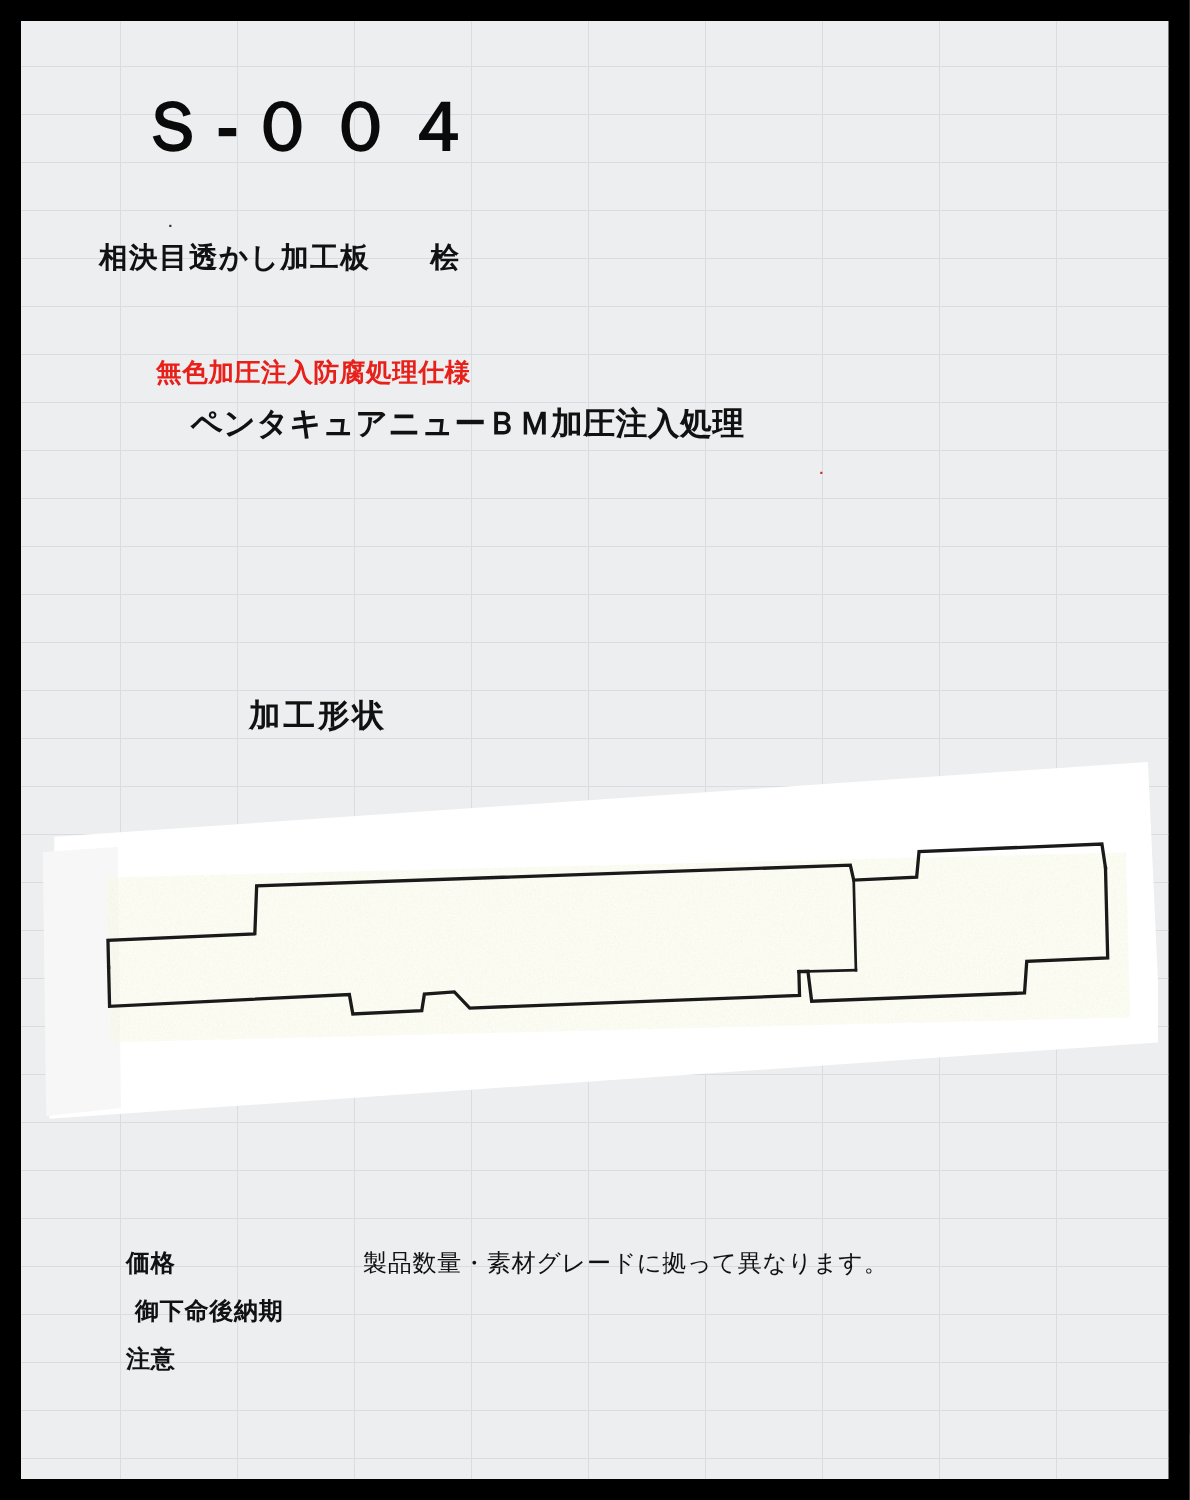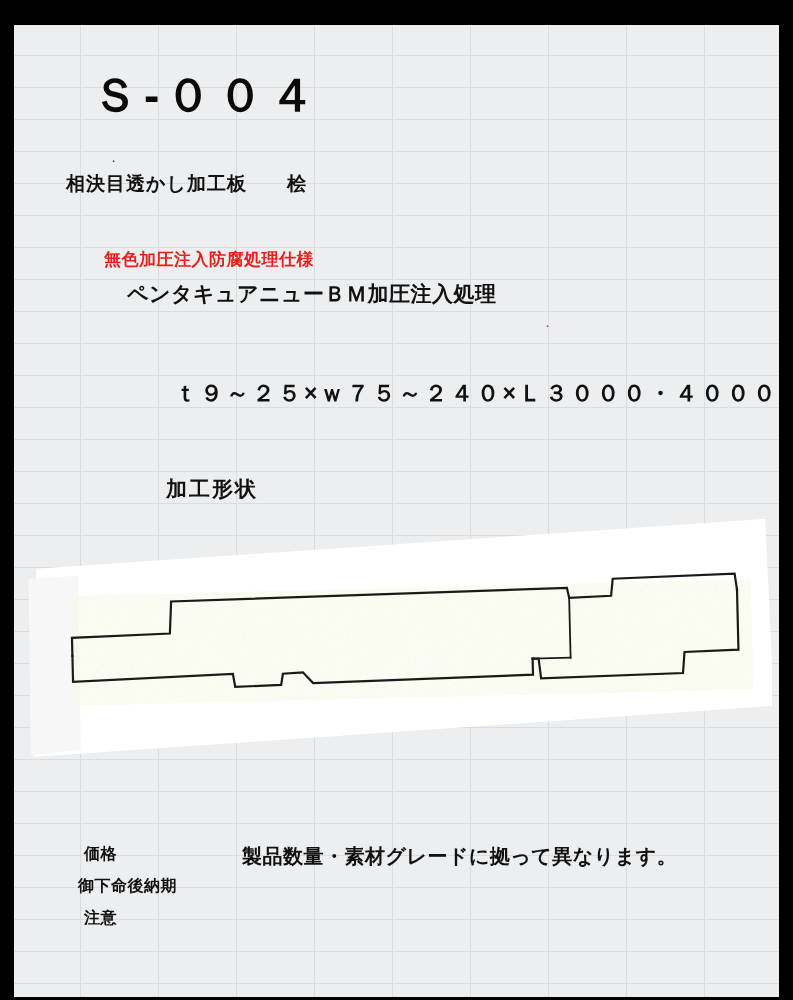--- a/index.html
+++ b/index.html
@@ -12,21 +12,20 @@
     height: 1000px;
     overflow: hidden;
     font-family: "Liberation Sans", sans-serif;
   }
 
   #page {
     position: relative;
     width: 793px;
     height: 956px;
     background: #000000;
-    margin-top: 11px;
   }
 
   
   #sheet {
     position: absolute;
     left: 14px;
     top: 14px;
     width: 765px;
     height: 972px;
     background: #eceef0;
@@ -139,28 +138,28 @@
     display: block;
   }
 
   
   .note-label {
     font-size: 16px;
     font-weight: bold;
     letter-spacing: 0.5px;
   }
   .note-value {
-    font-size: 20px;
-    font-weight: bold;
+    font-size: 16px;
+    font-weight: normal;
     letter-spacing: 0.5px;
   }
 
   #note-price-label   { left: 70px;  top: 820px; }
   #note-price-value   { left: 228px; top: 820px; }
-  #note-lead-label    { left: 64px;  top: 852px; }
+  #note-lead-label    { left: 76px;  top: 852px; }
   #note-lead-value    { left: 228px; top: 852px; }
   #note-caution-label { left: 70px;  top: 884px; }
   #note-caution-value { left: 228px; top: 884px; }
 </style>
 </head>
 <body>
 
 <div id="page">
 
   <div id="sheet">
@@ -173,21 +172,20 @@
 
     <div class="txt" id="product-name">相決目透かし加工板　　桧</div>
 
     <div class="txt" id="treatment-title">無色加圧注入防腐処理仕様</div>
 
     <div class="txt" id="treatment-sub">ペンタキュアニューＢＭ加圧注入処理</div>
 
     <div class="txt" id="dot-2">．</div>
 
 
-    <div class="txt" id="dim-value">ｔ９～２５×ｗ７５～２４０×Ｌ３０００・４０００</div>
 
     <div class="txt" id="shape-title">加工形状</div>
 
     <div id="drawing">
       <svg width="752" height="250" viewBox="0 0 752 250" xmlns="http://www.w3.org/2000/svg">
         <defs>
           <filter id="speck" x="0" y="0" width="100%" height="100%">
             <feTurbulence type="fractalNoise" baseFrequency="0.9" numOctaves="3" result="n"></feTurbulence>
             <feColorMatrix in="n" type="matrix" values="0 0 0 0 0.85
                       0 0 0 0 0.87

